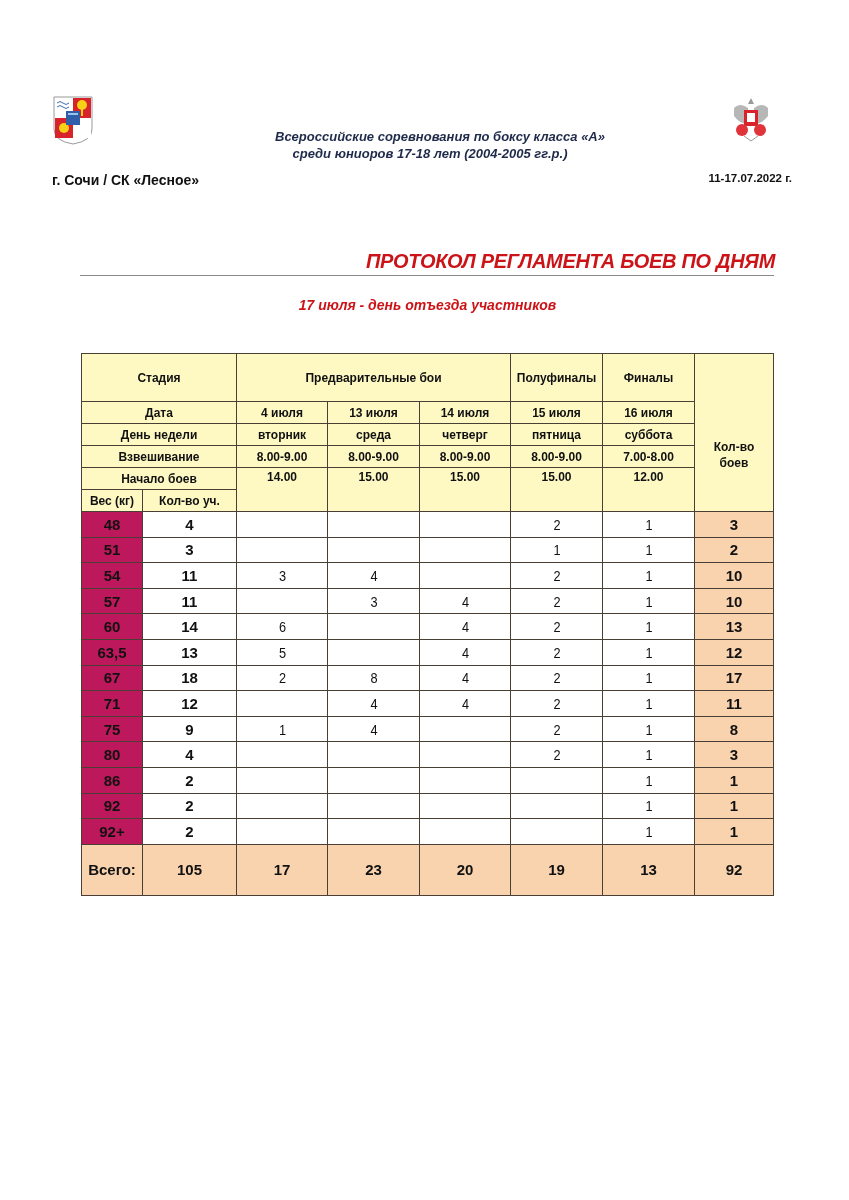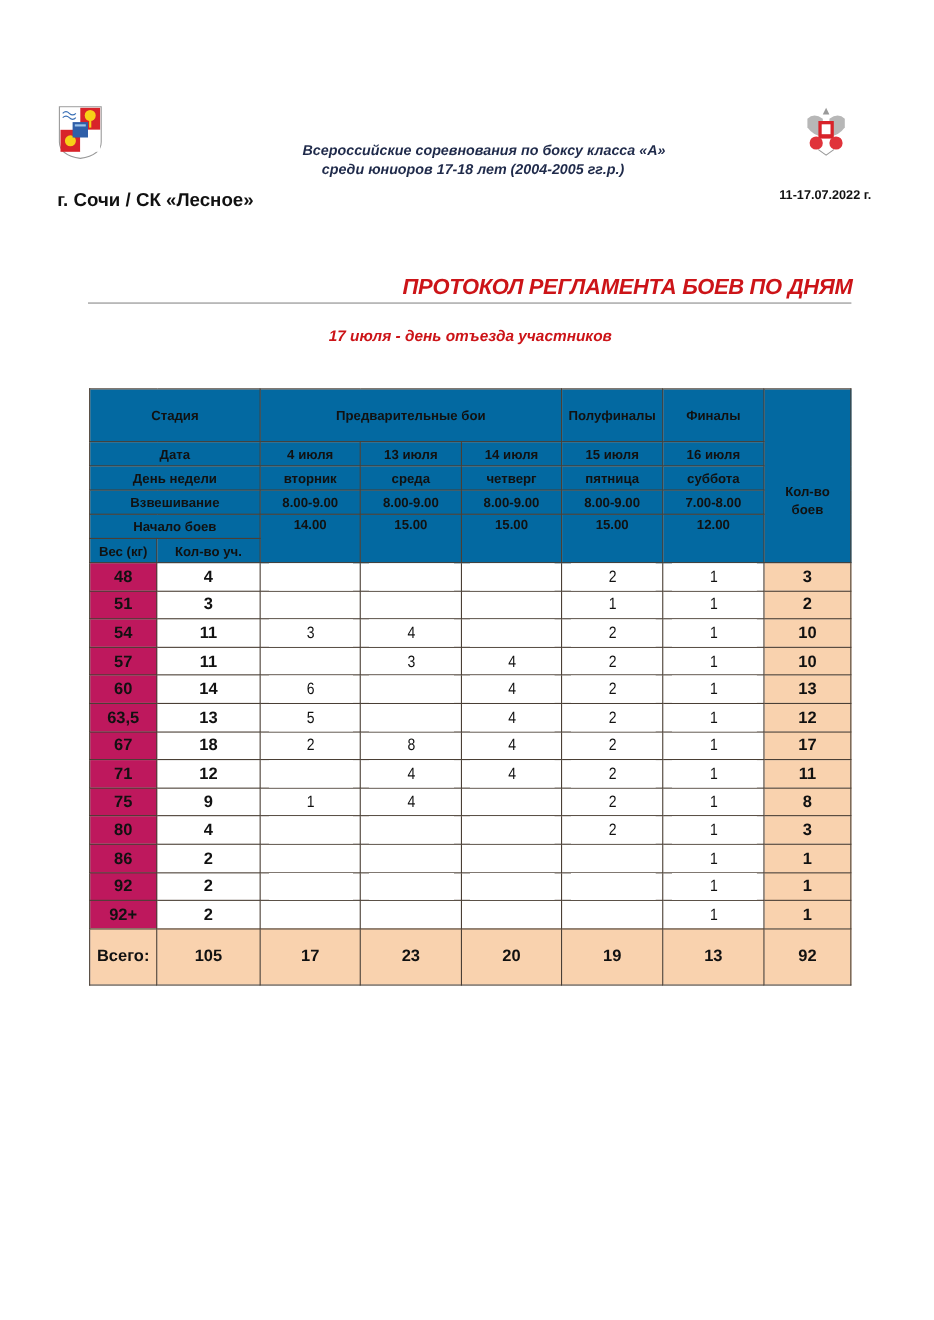--- a/index.html
+++ b/index.html
@@ -3,28 +3,28 @@
 <meta charset="utf-8">
 <style>
   html, body { margin: 0; padding: 0; background: #ffffff; }
   body { width: 849px; height: 1200px; position: relative; font-family: "Liberation Sans", sans-serif; color: #111; overflow: hidden; }
   .abs { position: absolute; }
   .logo-left { left: 52px; top: 95px; width: 42px; height: 50px; }
   .logo-right { left: 730px; top: 94px; width: 42px; height: 50px; }
   .event-title { left: 160px; top: 128px; width: 520px; text-align: center; font-style: italic; font-weight: bold; font-size: 13px; color: #1f2a4a; line-height: 17px; }
   .event-title .l1 { display: block; padding-left: 40px; }
   .event-title .l2 { display: block; padding-left: 20px; }
-  .venue { left: 52px; top: 172px; font-size: 17px; font-weight: bold; }
+  .venue { left: 52px; top: 172px; font-size: 14px; font-weight: bold; }
   .dates { right: 57px; top: 172px; font-size: 11.5px; font-weight: bold; }
   .doc-title { left: 80px; top: 250px; width: 695px; text-align: right; color: #cc1418; font-size: 20px; font-weight: bold; font-style: italic; letter-spacing: -0.3px; }
   .rule { left: 80px; top: 275px; width: 694px; height: 1px; background: #8a8a8a; }
   .subtitle { left: 80px; top: 296px; width: 695px; text-align: center; color: #cc1418; font-size: 14px; font-weight: bold; font-style: italic; line-height: 18px; }
   table.sched { position: absolute; left: 81px; top: 353px; border-collapse: collapse; table-layout: fixed; width: 692px; font-size: 12px; }
   table.sched td { border: 1px solid #4a3f35; text-align: center; vertical-align: middle; padding: 0; }
-  .hdr { background: #0369a1; font-weight: bold; }
+  .hdr { background: #fef9c3; font-weight: bold; }
   .hdr-top { vertical-align: top !important; padding-top: 2px !important; }
   tr.r-stage td { height: 47px; }
   tr.r-sub td { height: 21px; }
   tr.r-data td { height: 24.6px; font-size: 15px; }
   tr.r-total td { height: 50px; font-size: 15px; font-weight: bold; }
   .wt { background: #be185d; font-weight: bold; }
   .cnt { background: #ffffff; font-weight: bold; }
   .val { background: #ffffff; font-weight: normal; font-family: "Liberation Sans", sans-serif; transform: scaleX(0.85); }
   .tot { background: #f9d2ae; font-weight: bold; }
 </style>

